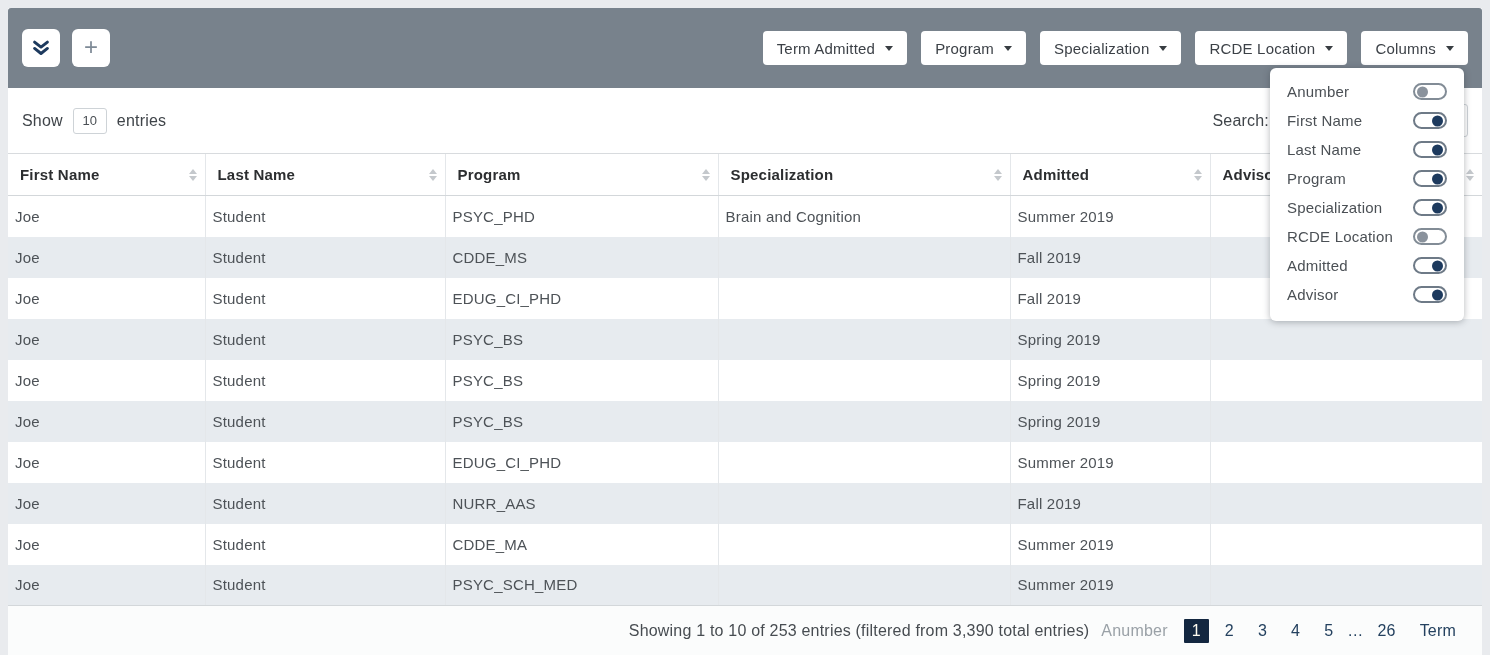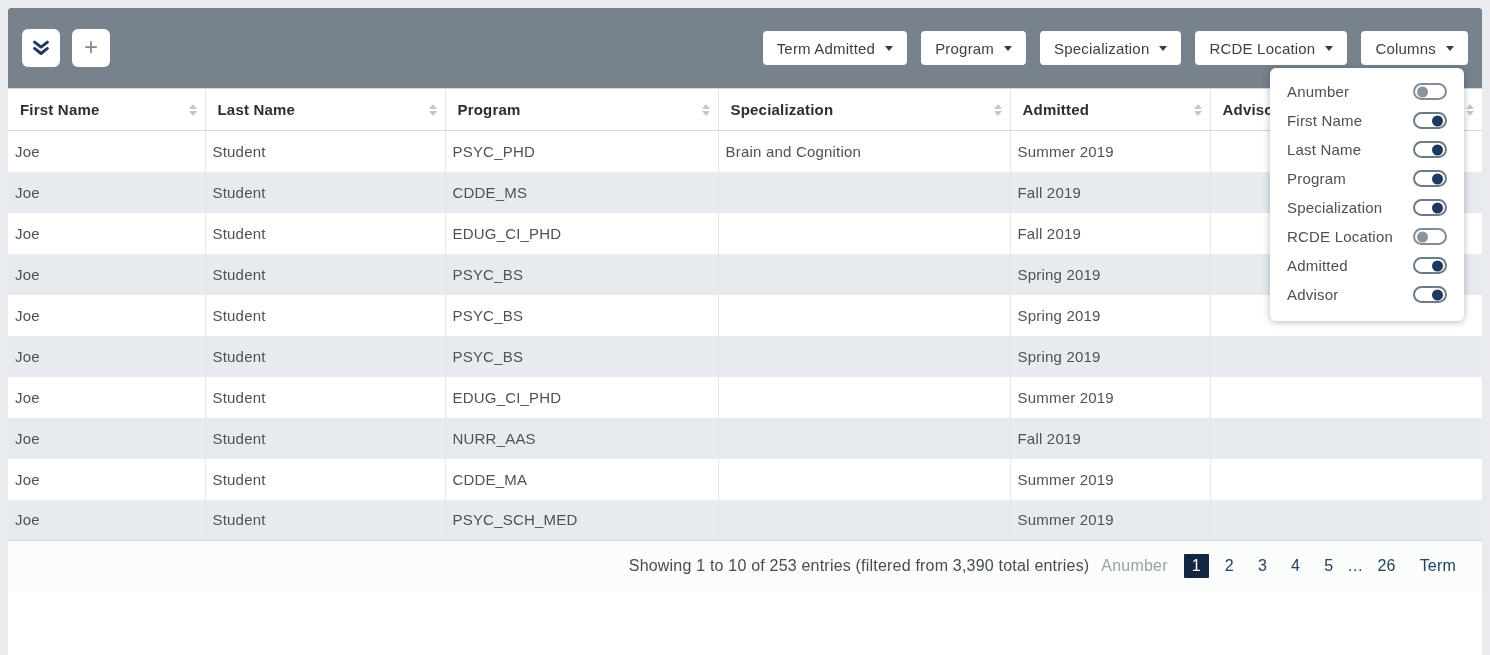--- a/index.html
+++ b/index.html
@@ -91,20 +91,31 @@
           <span>RCDE Location</span>
           <span class="caret"></span>
         </button>
         <button class="filter-btn">
           <span>Columns</span>
           <span class="caret"></span>
         </button>
       </div>
   </div>
 
+  <div class="controls">
+    <div class="length-ctl">
+      <span>Show</span>
+      <input class="length-input" value="10" style="">
+      <span>entries</span>
+    </div>
+    <div class="search-ctl">
+      <span>Search:</span>
+      <input class="search-input" value="" style="">
+    </div>
+  </div>
 
   <table>
     <colgroup>
         <col class="c0">
         <col class="c1">
         <col class="c2">
         <col class="c3">
         <col class="c4">
         <col class="c5">
       </colgroup>

